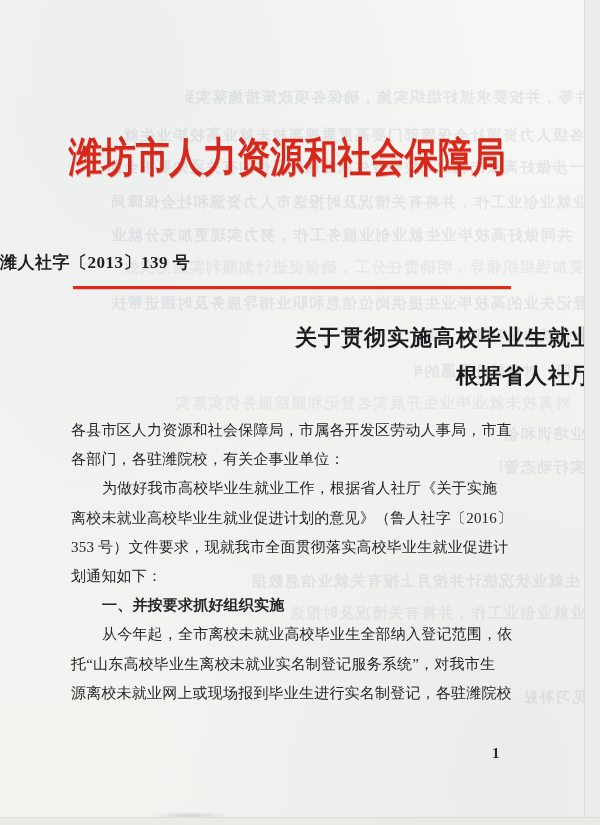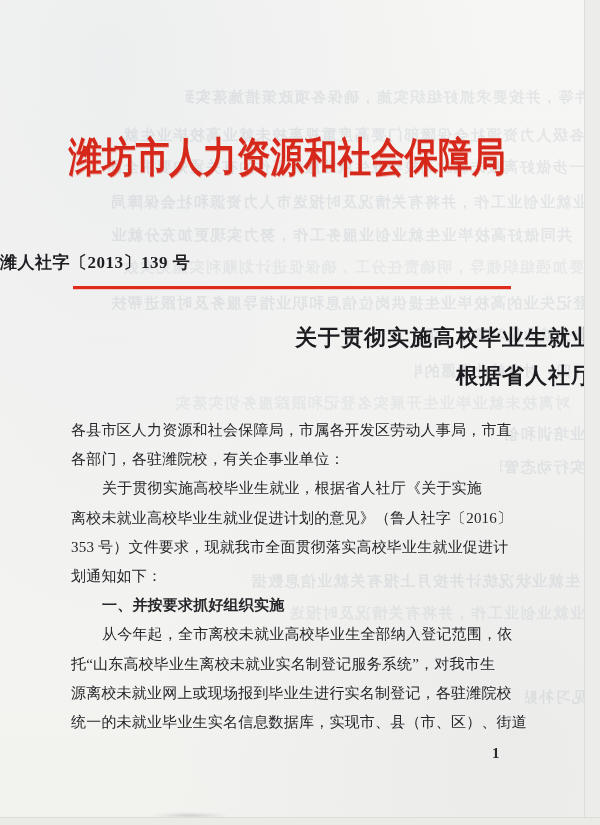--- a/index.html
+++ b/index.html
@@ -138,29 +138,28 @@
   <div class="docnum">潍人社字〔2013〕139 号</div>
 
   <div class="redrule"></div>
 
   <div class="title-line title-1">关于贯彻实施高校毕业生就业</div>
   <div class="title-line title-2">根据省人社厅</div>
 
   <div class="doc-body">
     <div class="body-line">各县市区人力资源和社会保障局，市属各开发区劳动人事局，市直</div>
     <div class="body-line">各部门，各驻潍院校，有关企事业单位：</div>
-    <div class="body-line ind">关于贯彻实施高校毕业生就业，根据省人社厅《关于实施</div>
+    <div class="body-line ind">为做好我市高校毕业生就业工作，根据省人社厅《关于实施</div>
     <div class="body-line">离校未就业高校毕业生就业促进计划的意见》（鲁人社字〔2016〕</div>
     <div class="body-line">353 号）文件要求，现就我市全面贯彻落实高校毕业生就业促进计</div>
     <div class="body-line">划通知如下：</div>
     <div class="body-line ind bold">一、并按要求抓好组织实施</div>
     <div class="body-line ind">从今年起，全市离校未就业高校毕业生全部纳入登记范围，依</div>
     <div class="body-line">托“山东高校毕业生离校未就业实名制登记服务系统”，对我市生</div>
     <div class="body-line">源离校未就业网上或现场报到毕业生进行实名制登记，各驻潍院校</div>
-    <div class="body-line">统一的未就业毕业生实名信息数据库，实现市、县（市、区）、街道</div>
   </div>
 
   <div class="pagenum">1</div>
 
   <div class="bottom-smudge"></div>
   <div class="edge-right"></div>
   <div class="edge-bottom"></div>
 
 </div>
 

